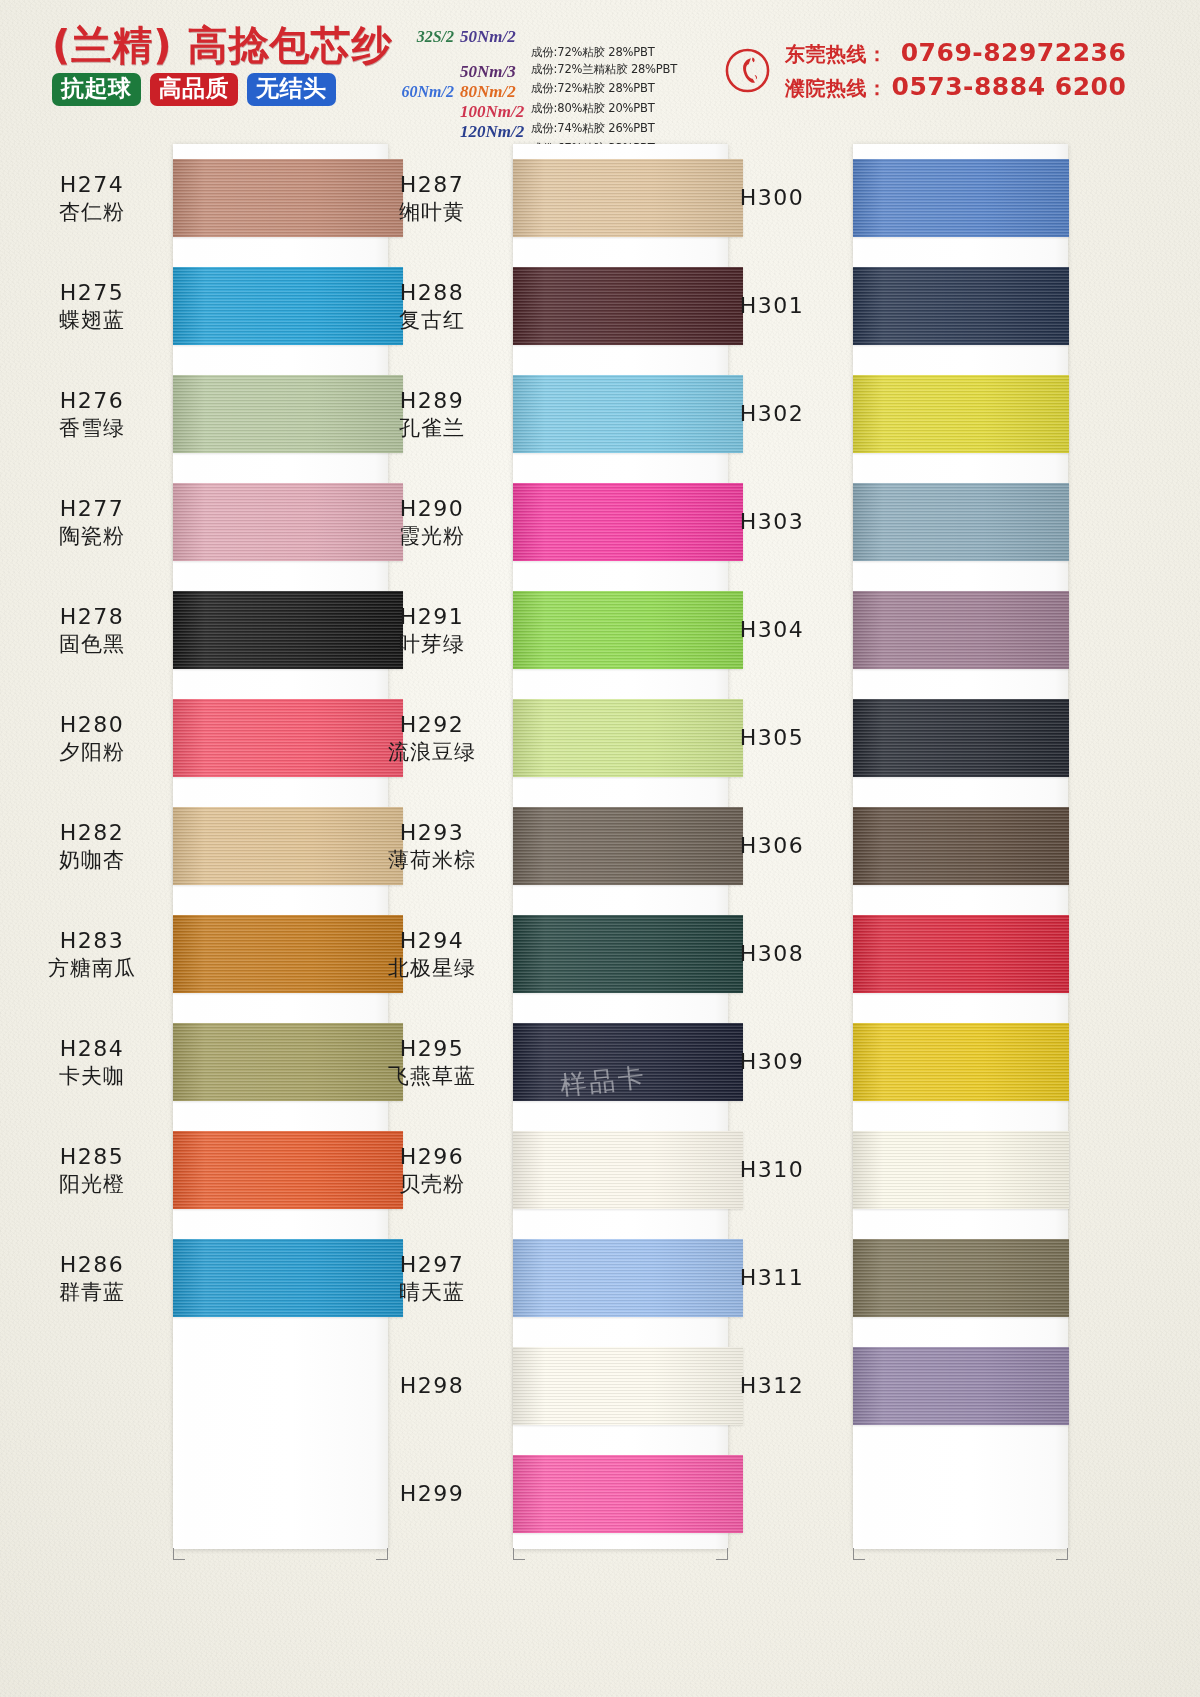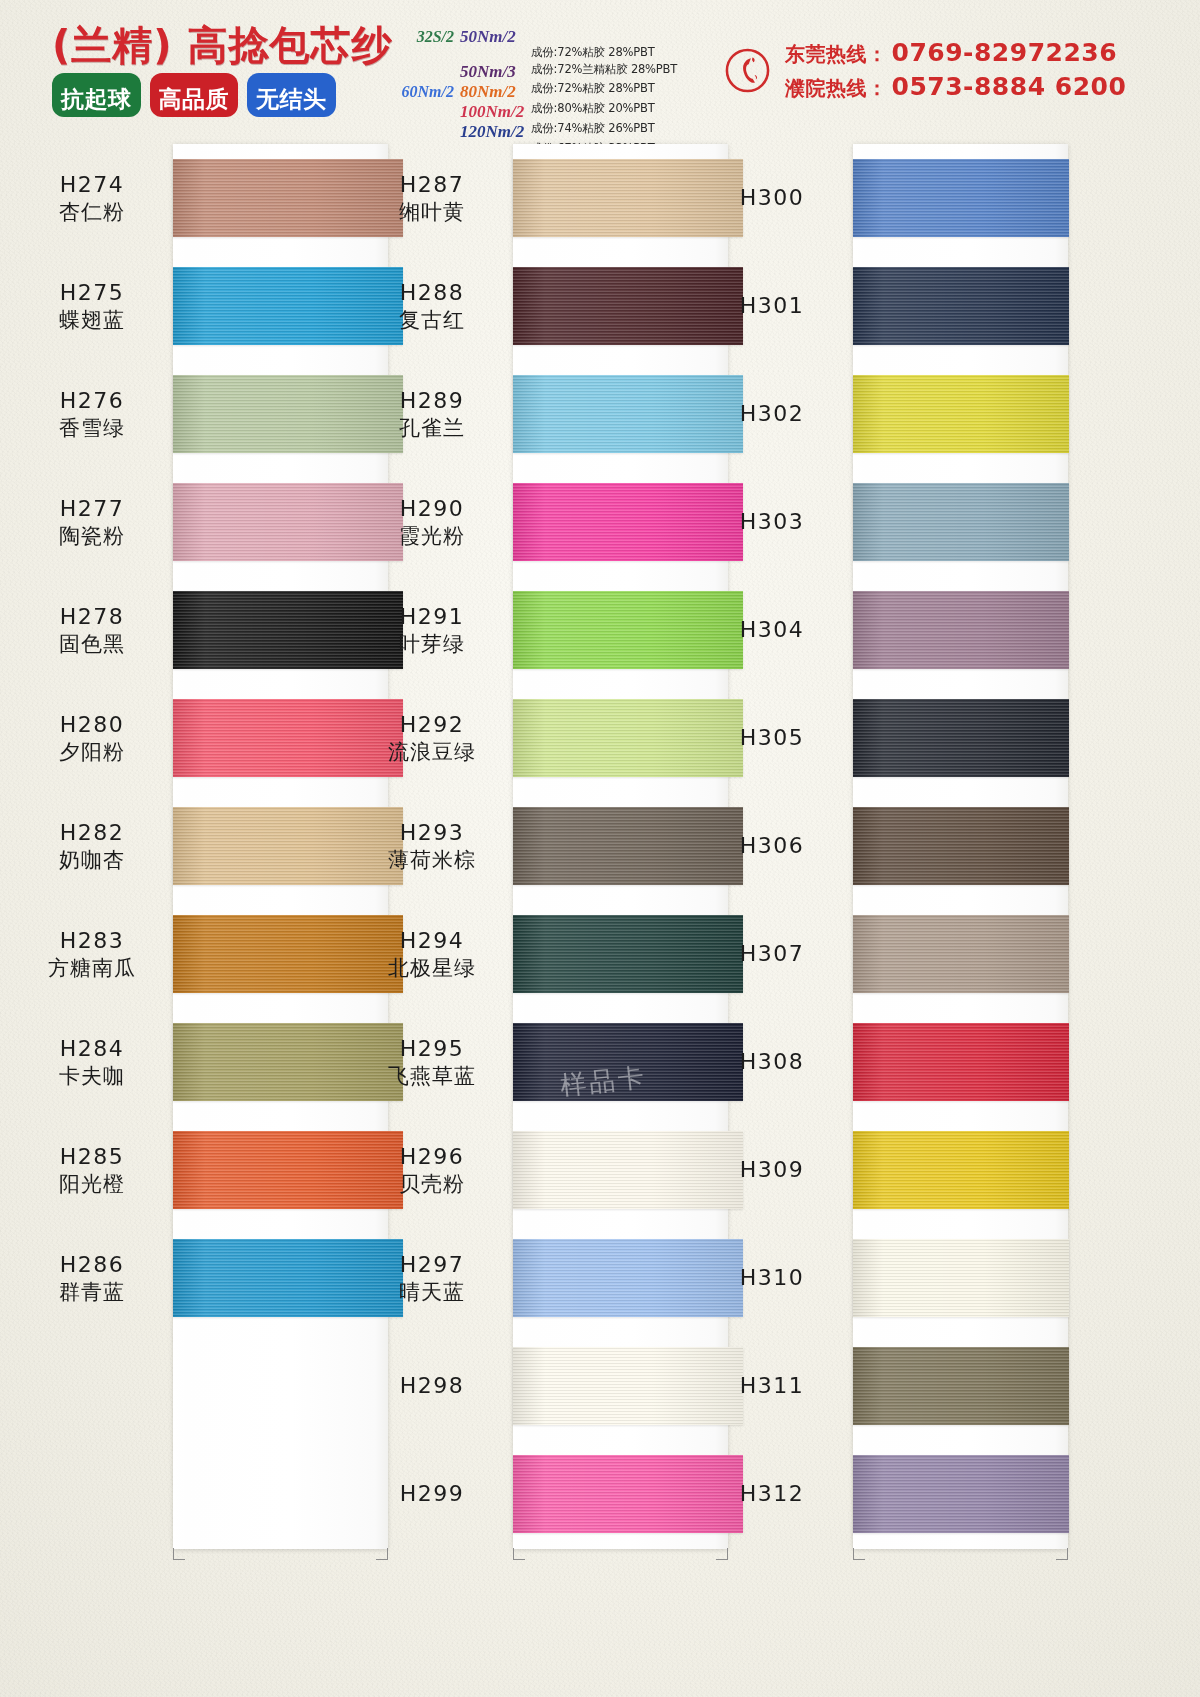--- a/index.html
+++ b/index.html
@@ -61,22 +61,22 @@
   .badges {
     margin-top: 7px;
     display: flex;
     gap: 9px;
   }
   .badge {
     font-family: "DejaVu Sans", sans-serif;
     font-weight: bold;
     font-size: 23px;
     color: #ffffff;
-    padding: 14px 9px 4px 9px;
-    border-radius: 12px;
+    padding: 3px 9px 4px 9px;
+    border-radius: 7px;
     line-height: 1.12;
     letter-spacing: 0.5px;
     white-space: nowrap;
   }
   .badge.g { background: #1d7a3c; }
   .badge.r { background: #cb2027; }
   .badge.b { background: #2762cc; }
 
   
   .specs {
@@ -133,20 +133,21 @@
   .hotline-lines {
     display: flex;
     flex-direction: column;
     gap: 4px;
   }
   .hotline-line {
     display: flex;
     align-items: baseline;
     white-space: nowrap;
     color: #cf2b2b;
+    justify-content: space-between;
   }
   .hotline-label {
     font-family: "DejaVu Sans", sans-serif;
     font-weight: bold;
     font-size: 20px;
     letter-spacing: 0.5px;
   }
   .hotline-number {
     font-family: "DejaVu Sans", sans-serif;
     font-weight: bold;
@@ -580,26 +581,20 @@
             <div class="band" style="background: rgb(34, 38, 47);"></div>
           </div>
           <div class="row">
             <div class="row-label">
               <span class="code">H306</span>
             </div>
             <div class="band" style="background: rgb(92, 74, 60);"></div>
           </div>
           <div class="row">
             <div class="row-label">
-              <span class="code">H307</span>
-            </div>
-            <div class="band" style="background: rgb(171, 153, 138);"></div>
-          </div>
-          <div class="row">
-            <div class="row-label">
               <span class="code">H308</span>
             </div>
             <div class="band" style="background: rgb(216, 37, 58);"></div>
           </div>
           <div class="row">
             <div class="row-label">
               <span class="code">H309</span>
             </div>
             <div class="band" style="background: rgb(232, 199, 28);"></div>
           </div>

